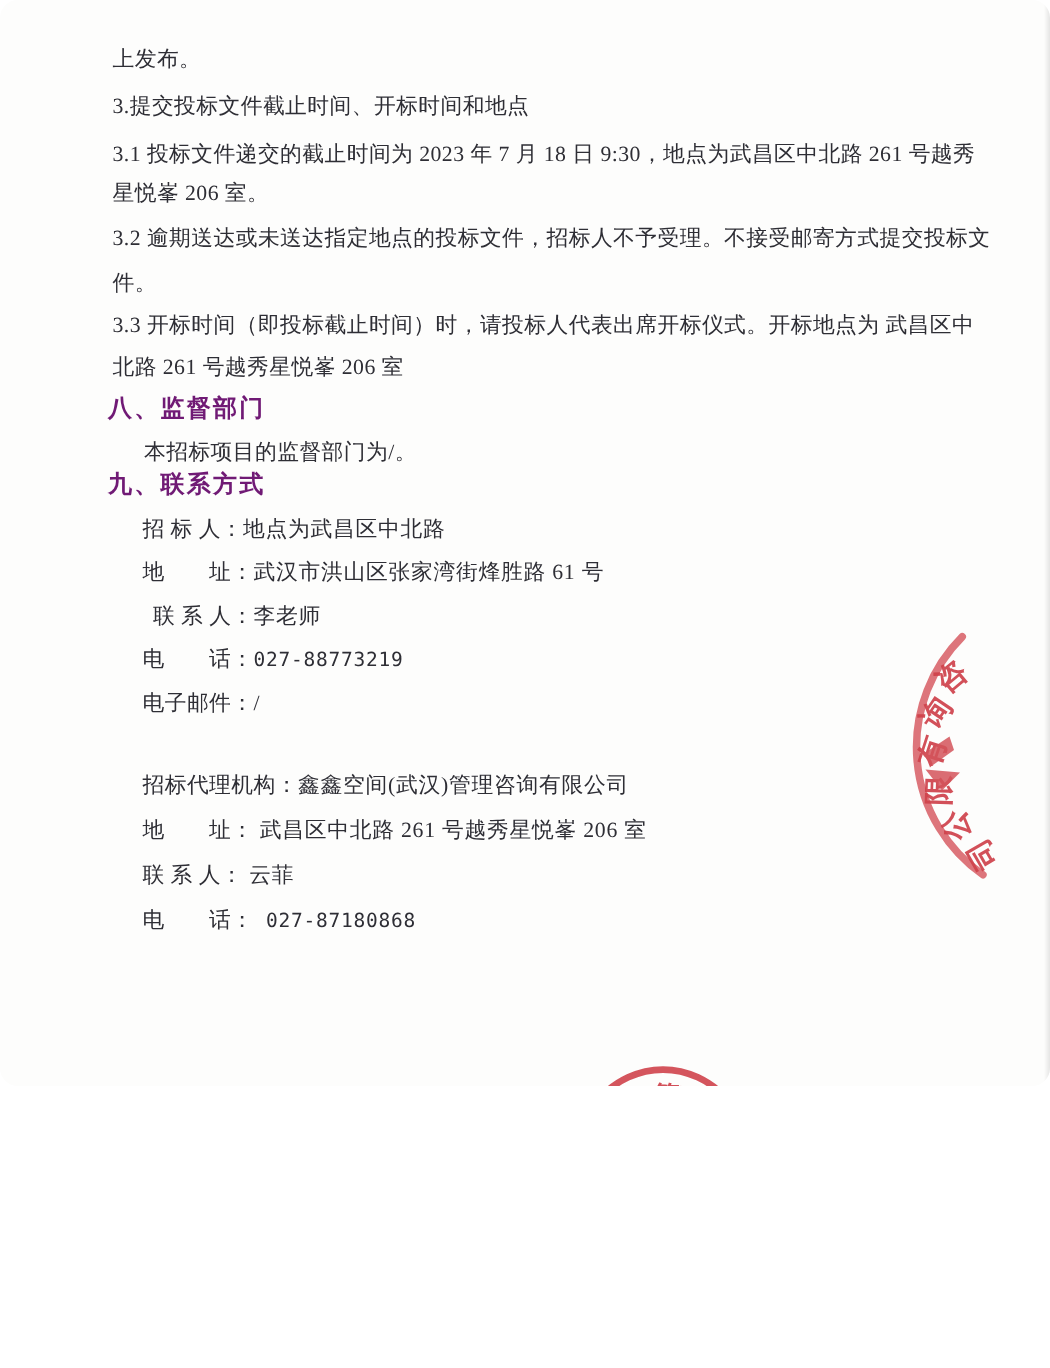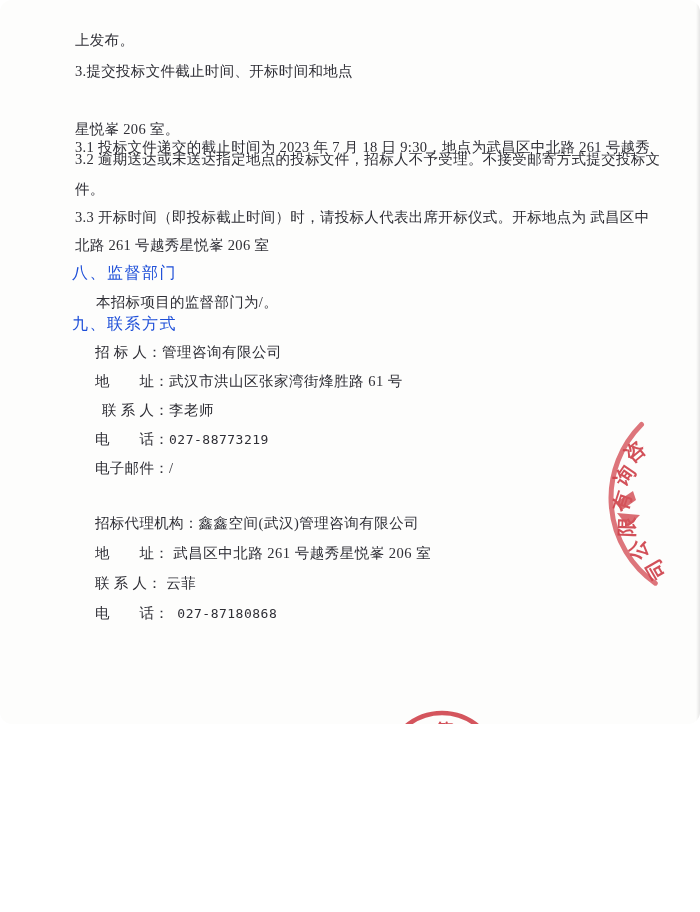--- a/index.html
+++ b/index.html
@@ -13,24 +13,24 @@
     border-radius:12px;
   }
   .line{
     position:absolute;
     white-space:pre;
     font-size:14.5px;
     letter-spacing:.3px;
     line-height:1;
   }
   .heading{
-    font-weight:normal;
+    font-weight:bold;
     font-size:16px;
     letter-spacing:1.5px;
-    color:#1d4ed8;
+    color:#701a75;
   }
   .crow{position:absolute;white-space:pre;font-size:14.5px;letter-spacing:.3px;}
   .crow .val{letter-spacing:.5px;}
   .mono{font-family:"DejaVu Sans Mono",monospace;font-size:13px;letter-spacing:.5px;}
   .sigrow{position:absolute;white-space:pre;font-size:14.3px;letter-spacing:.4px;}
   .ul{
     display:inline-block;
     border-bottom:1.6px solid #4a4a50;
     height:1.05em;
     vertical-align:baseline;
@@ -54,32 +54,32 @@
     background:linear-gradient(to right, rgba(0,0,0,0), rgba(120,120,120,.18));
   }
 </style>
 </head>
 <body>
 
 <div class="page">
 
   <div class="line" style="left:75px;top:33px;">上发布。</div>
   <div class="line" style="left:75px;top:64px;">3.提交投标文件截止时间、开标时间和地点</div>
-  <div class="line" style="left:75px;top:96px;margin-top:44px;">3.1 投标文件递交的截止时间为 2023 年 7 月 18 日 9:30，地点为武昌区中北路 261 号越秀</div>
+  <div class="line" style="left:75px;top:96px;">3.1 投标文件递交的截止时间为 2023 年 7 月 18 日 9:30，地点为武昌区中北路 261 号越秀</div>
   <div class="line" style="left:75px;top:122px;">星悦峯 206 室。</div>
   <div class="line" style="left:75px;top:152px;">3.2 逾期送达或未送达指定地点的投标文件，招标人不予受理。不接受邮寄方式提交投标文</div>
   <div class="line" style="left:75px;top:182px;">件。</div>
   <div class="line" style="left:75px;top:210px;">3.3 开标时间（即投标截止时间）时，请投标人代表出席开标仪式。开标地点为 武昌区中</div>
   <div class="line" style="left:75px;top:238px;">北路 261 号越秀星悦峯 206 室</div>
 
   <div class="line heading" style="left:72px;top:265px;">八、监督部门</div>
   <div class="line" style="left:96px;top:295px;">本招标项目的监督部门为/。</div>
   <div class="line heading" style="left:72px;top:316px;">九、联系方式</div>
 
-  <div class="crow" style="left:95px;top:343px;"><span class="lbl">招 标 人：</span><span class="val">管理咨询有限公司</span></div>
+  <div class="crow" style="left:95px;top:343px;"><span class="lbl">招 标 人：</span><span class="val">地点为武昌区中北路</span></div>
   <div class="crow" style="left:95px;top:372px;"><span class="lbl">地　　址：</span><span class="val">武汉市洪山区张家湾街烽胜路 61 号</span></div>
   <div class="crow" style="left:82px;top:401px;margin-left:20px;"><span class="lbl">联 系 人：</span><span class="val">李老师</span></div>
   <div class="crow" style="left:95px;top:430px;"><span class="lbl">电　　话：</span><span class="val mono">027-88773219</span></div>
   <div class="crow" style="left:95px;top:459px;"><span class="lbl">电子邮件：</span><span class="val">/</span></div>
 
   <div class="crow" style="left:95px;top:514px;"><span class="lbl">招标代理机构：</span><span class="val">鑫鑫空间(武汉)管理咨询有限公司</span></div>
   <div class="crow" style="left:95px;top:544px;"><span class="lbl">地　　址：</span><span class="val"> 武昌区中北路 261 号越秀星悦峯 206 室</span></div>
   <div class="crow" style="left:95px;top:574px;"><span class="lbl">联 系 人：</span><span class="val"> 云菲</span></div>
   <div class="crow" style="left:95px;top:604px;"><span class="lbl">电　　话：</span><span class="val mono"> 027-87180868</span></div>
 

